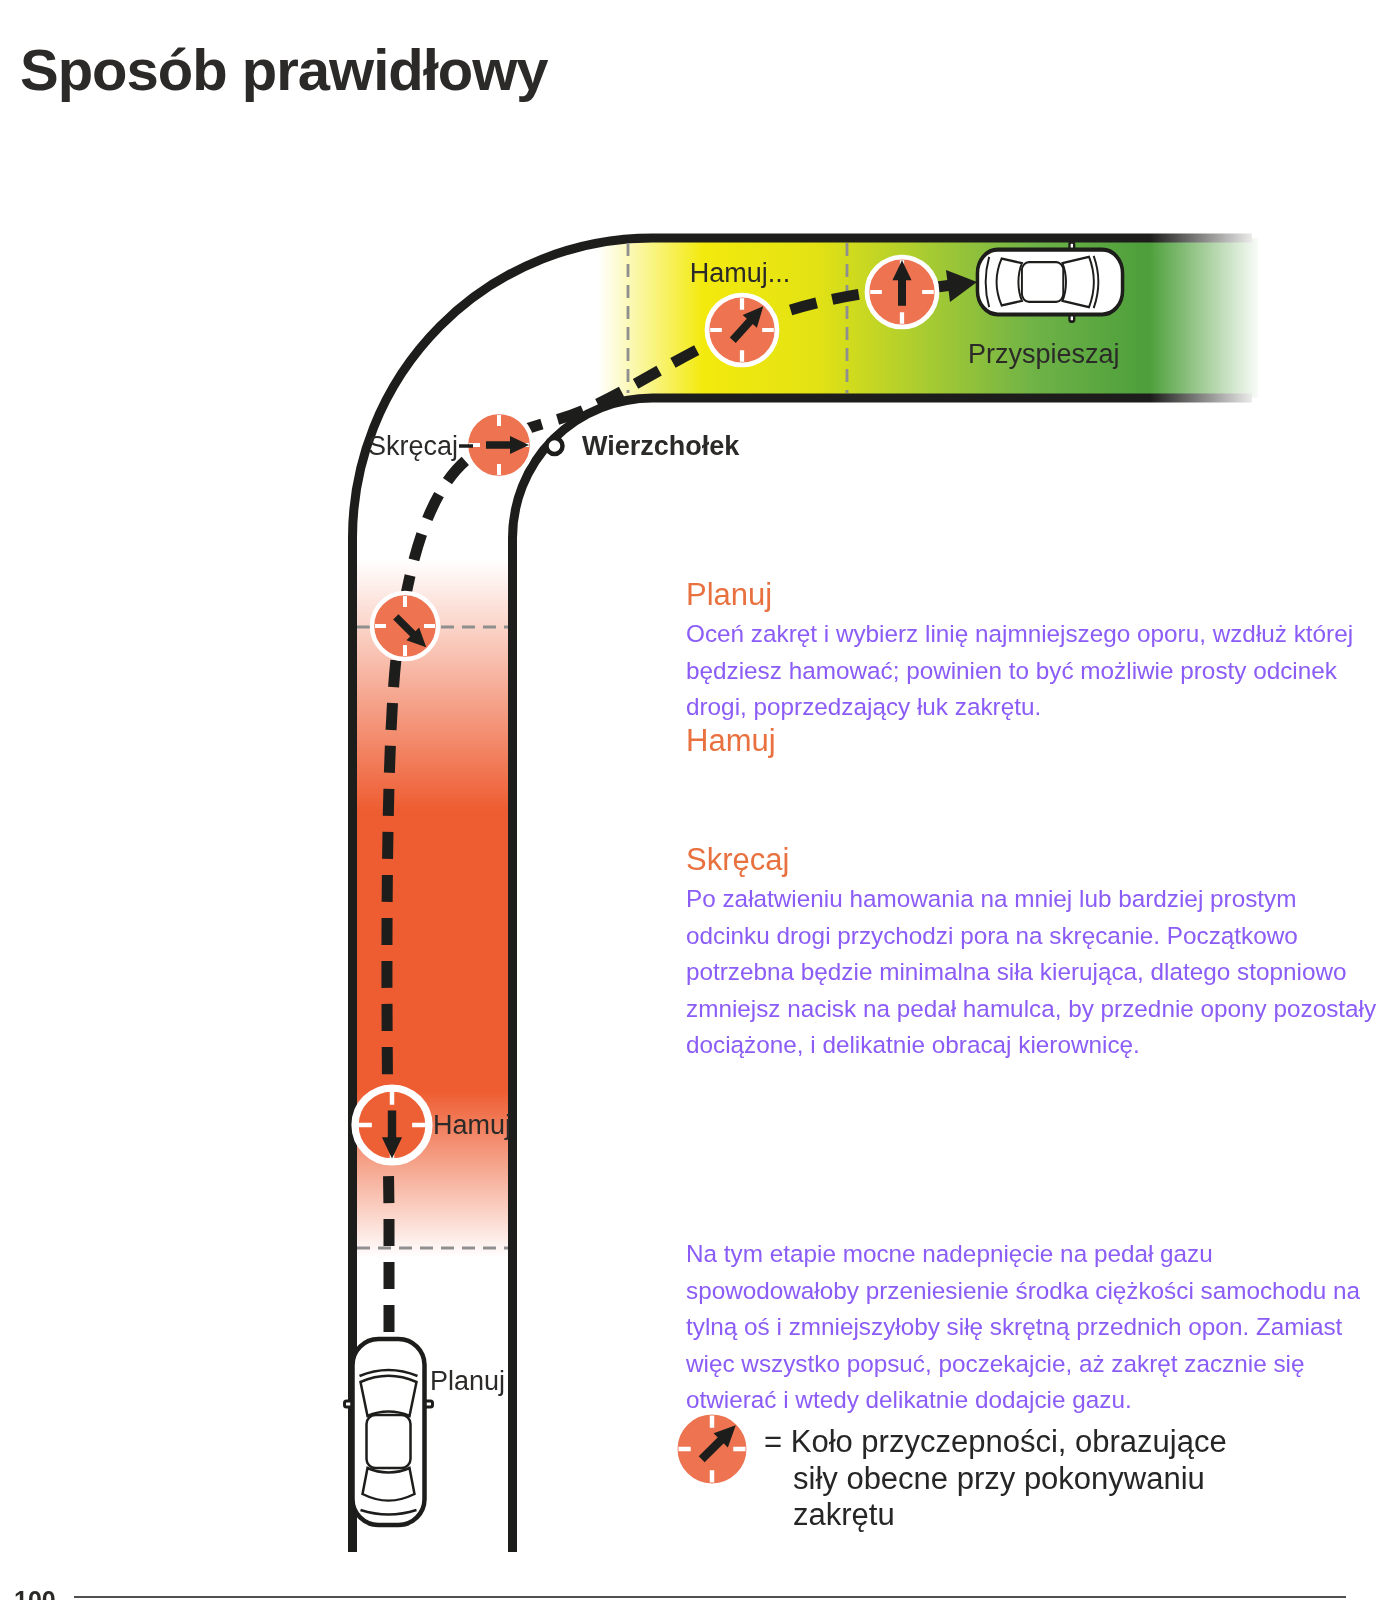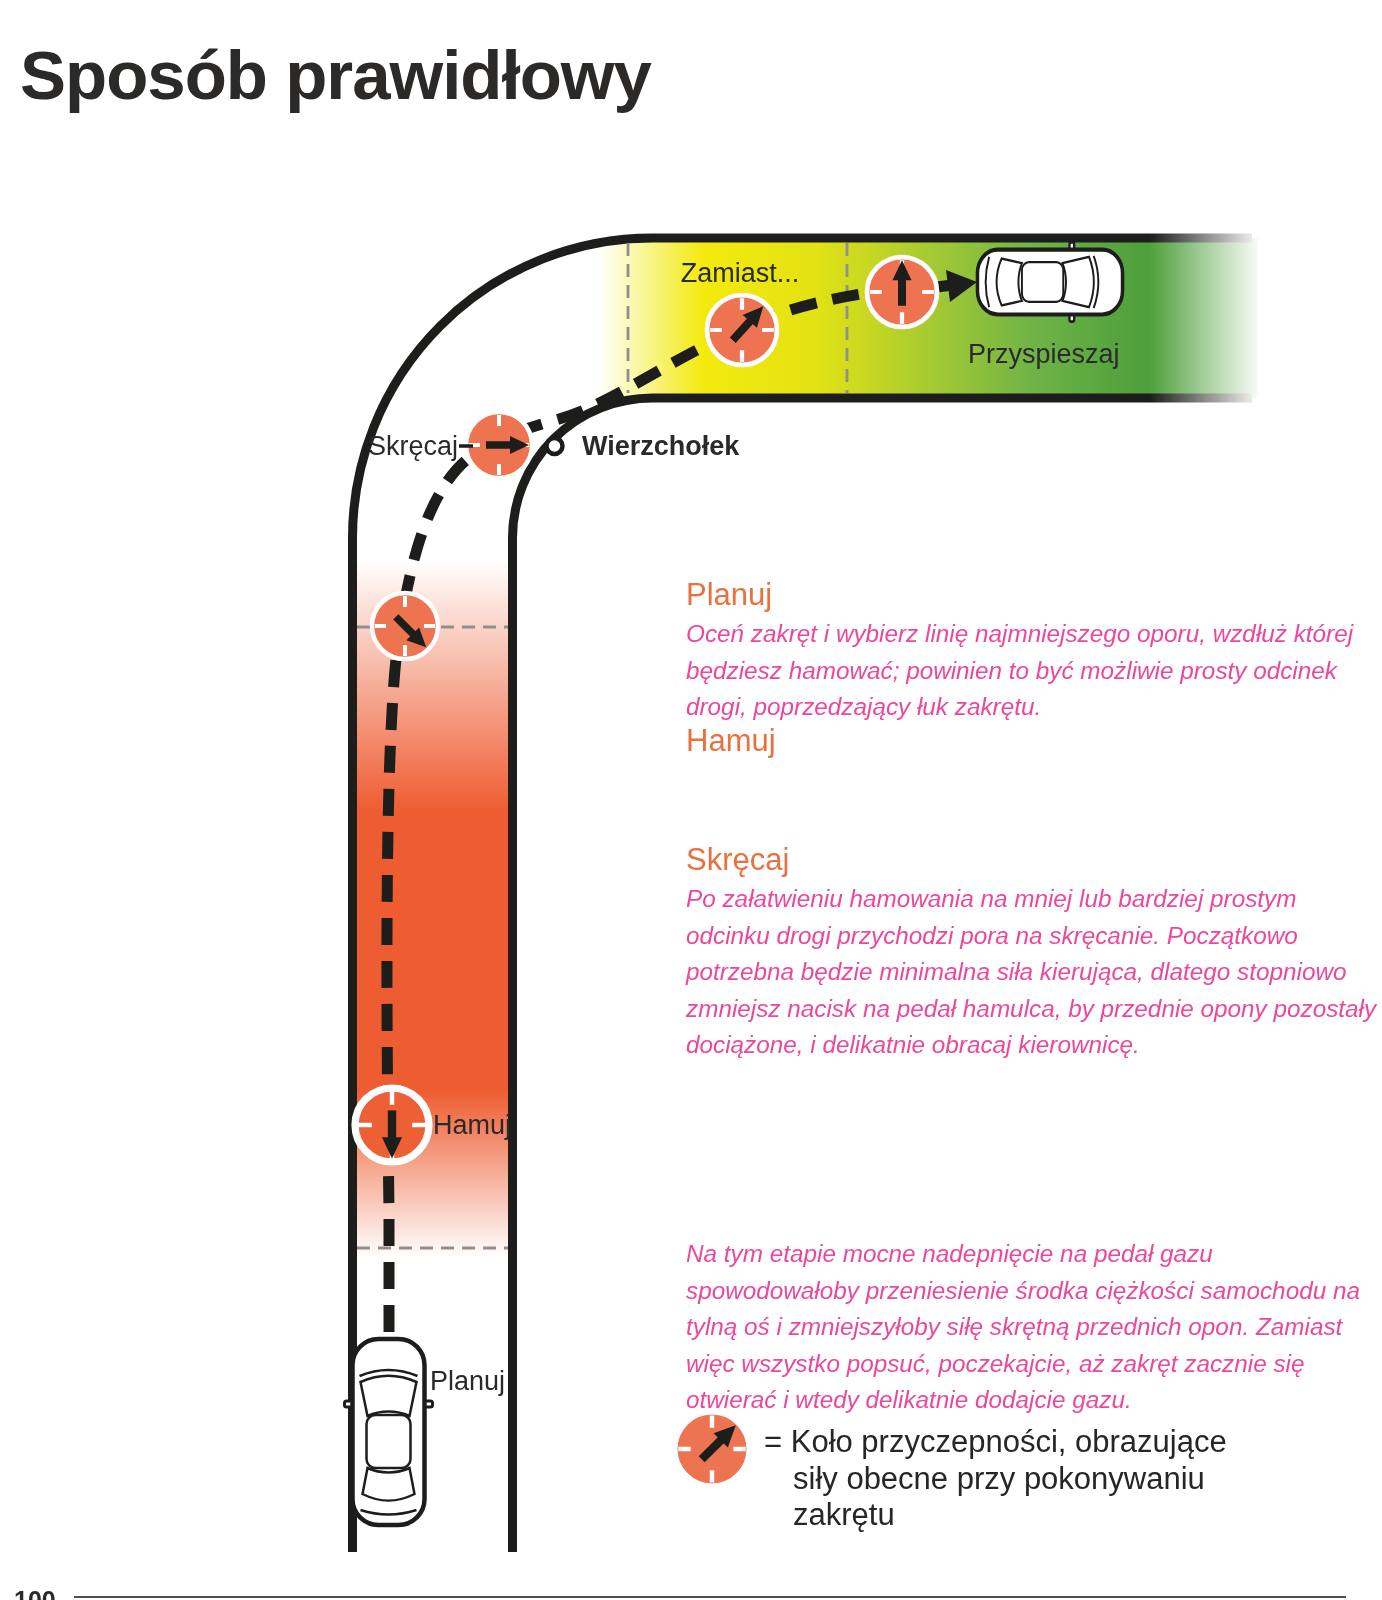--- a/index.html
+++ b/index.html
@@ -1,35 +1,35 @@
 <!DOCTYPE html>
 <html><head>
 <meta charset="utf-8">
 <style>
   html,body{margin:0;padding:0;background:#fff;}
   .canvas{
     position:relative;width:1382px;height:1600px;background:#fff;overflow:hidden;
     font-family:"Liberation Sans", sans-serif;color:#262626;
   }
   .title{
-    position:absolute;left:20px;top:36px;font-size:69px;font-weight:bold;
+    position:absolute;left:20px;top:36px;font-size:58px;font-weight:bold;
     letter-spacing:-1px;color:#2b2a29;margin:0;
   }
   svg.diagram{position:absolute;left:0;top:0;}
   .dlabel{
     position:absolute;font-size:27px;color:#2b2a29;white-space:nowrap;line-height:30px;
   }
   .dlabel.center{text-align:center;}
   .sec-h{
     position:absolute;left:686px;width:692px;margin:0;
     font-size:31px;line-height:34px;font-weight:normal;color:#E8713F;
   }
   .sec-p{
     position:absolute;left:686px;width:692px;margin:0;
-    font-size:24.3px;line-height:36.5px;color:#ec4899;font-style:italic;
+    font-size:24.3px;line-height:36.5px;color:#8b5cf6;
   }
   .legend-text{
     position:absolute;left:764px;top:1424px;width:462px;
     font-size:31px;line-height:36.5px;color:#262626;
     text-indent:-29px;padding-left:29px;
   }
   .page-num{
     position:absolute;left:14px;top:1586px;font-size:25px;font-weight:bold;color:#2b2a29;
   }
   .footer-rule{
@@ -143,21 +143,21 @@
         <use href="#tcarrow" transform="rotate(45)"></use>
     </g>
 
     <circle cx="554.5" cy="446" r="8" fill="#ffffff" stroke="#1d1d1b" stroke-width="4.5"></circle>
     <line x1="459" y1="446" x2="473" y2="446" stroke="#1d1d1b" stroke-width="3.5"></line>
 
     <use href="#carTop" transform="translate(388.5,1432)"></use>
     <use href="#carTop" transform="translate(1050,282) rotate(90) scale(0.9,0.78)"></use>
   </svg>
 
-  <div class="dlabel center" style="left:660px;top:258px;width:160px;">Zamiast...</div>
+  <div class="dlabel center" style="left:660px;top:258px;width:160px;">Hamuj...</div>
   <div class="dlabel" style="left:968px;top:339px;">Przyspieszaj</div>
   <div class="dlabel" style="left:368px;top:431px;">Skręcaj</div>
   <div class="dlabel" style="left:582px;top:431px;font-weight:bold;">Wierzchołek</div>
   <div class="dlabel" style="left:433px;top:1110px;">Hamuj</div>
   <div class="dlabel" style="left:430px;top:1366px;">Planuj</div>
 
   <h2 class="sec-h" style="top:578px;">Planuj</h2>
   <p class="sec-p" style="top:616px;">Oceń zakręt i wybierz linię najmniejszego oporu, wzdłuż której będziesz hamować; powinien to być możliwie prosty odcinek drogi, poprzedzający łuk zakrętu.</p>
 
   <h2 class="sec-h" style="top:724px;">Hamuj</h2>

